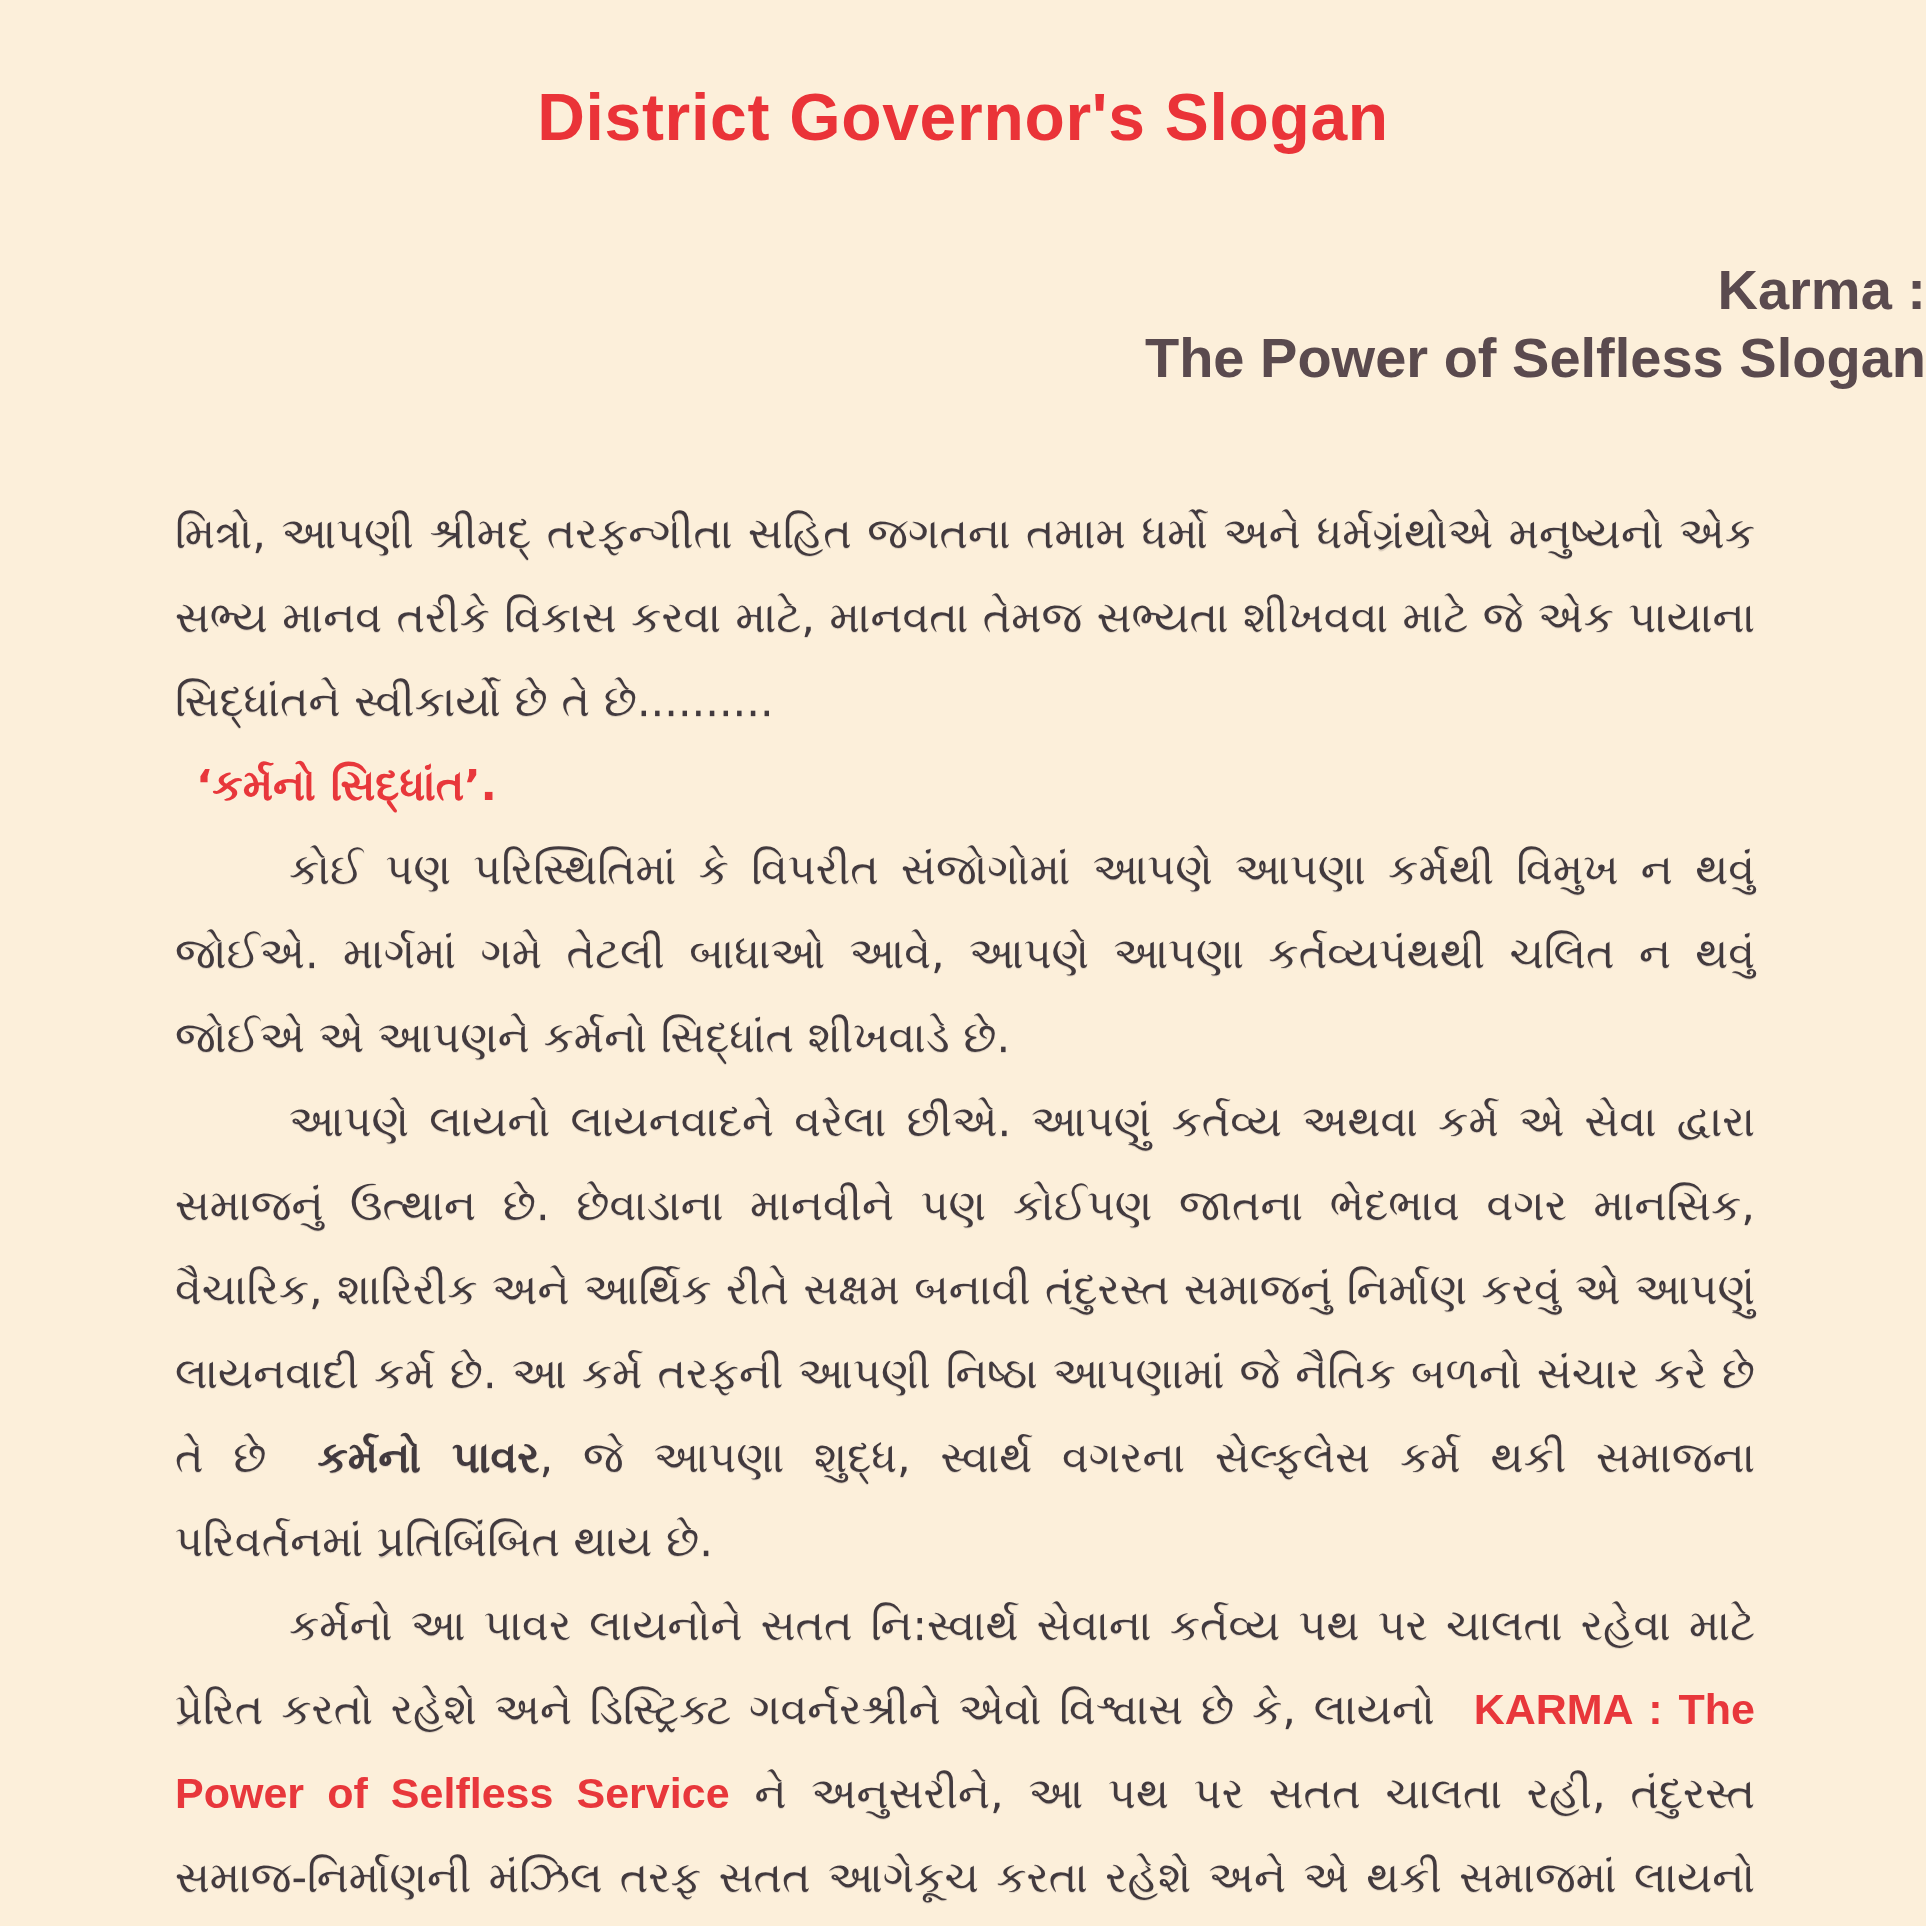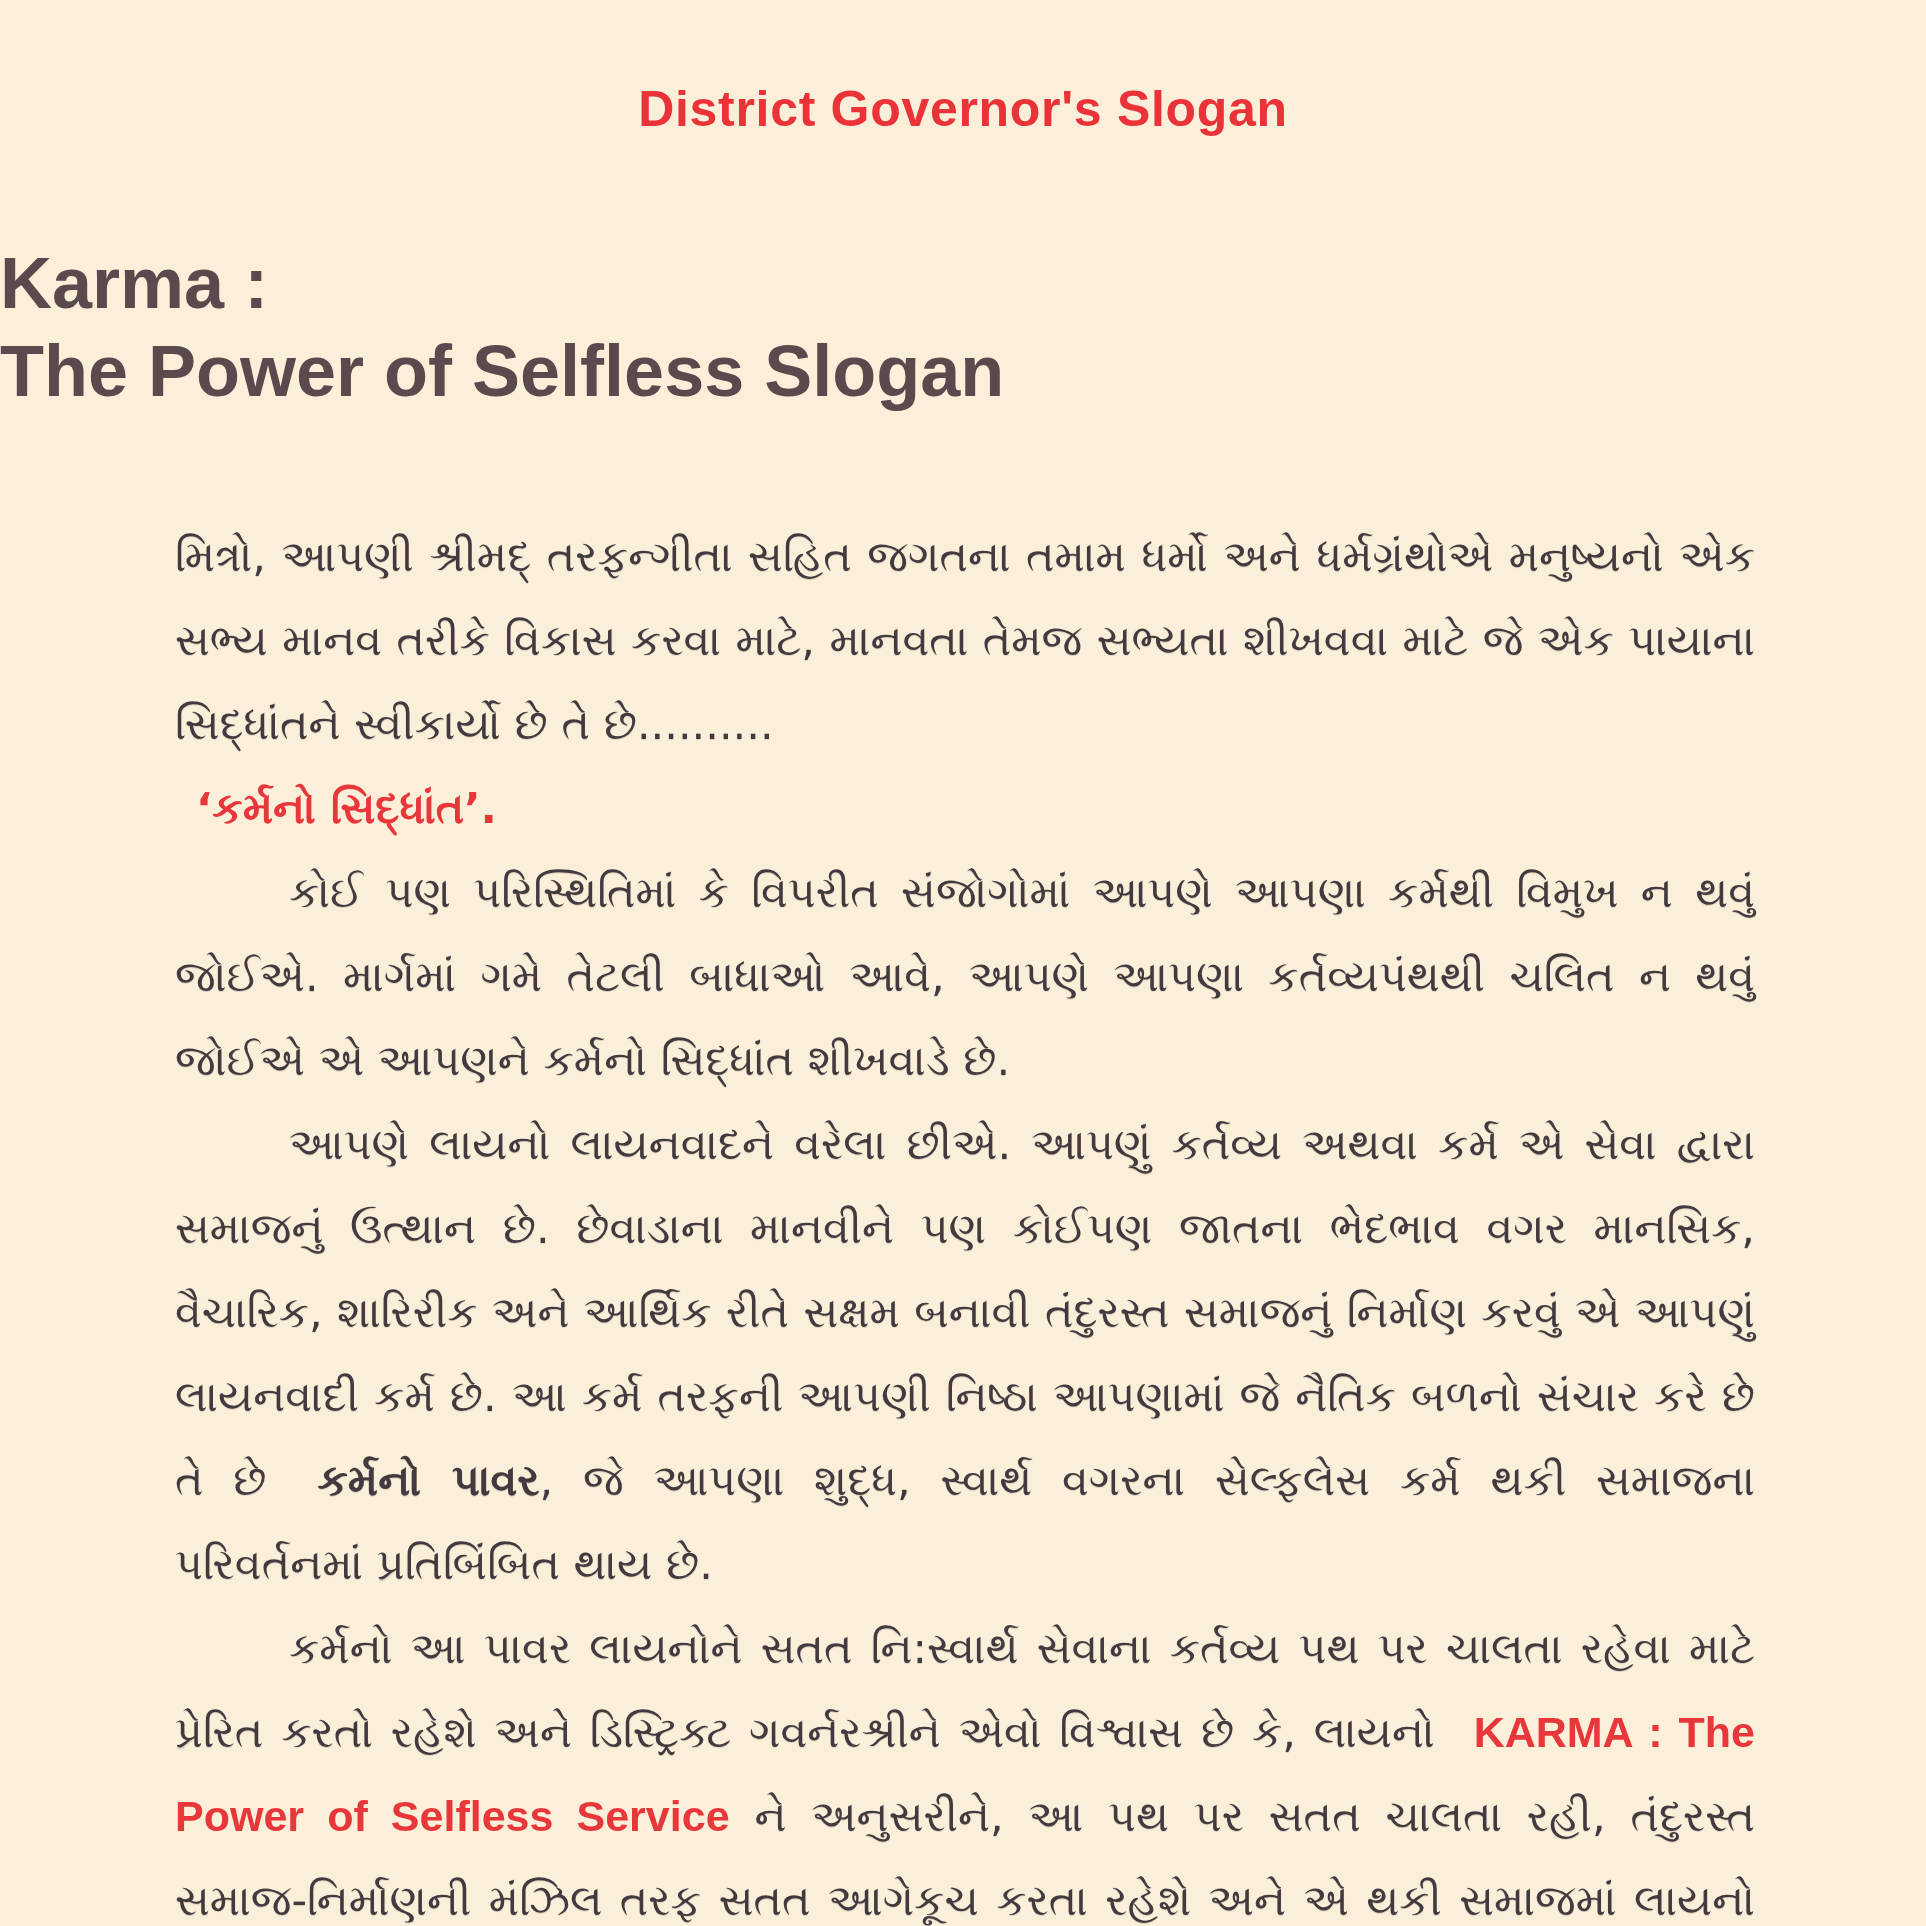--- a/index.html
+++ b/index.html
@@ -16,31 +16,31 @@
   .page {
     width: 1926px;
     height: 1926px;
     box-sizing: border-box;
   }
   .kicker {
     margin: 84px 0 0 0;
     text-align: center;
     font-family: "Liberation Sans", sans-serif;
     font-weight: bold;
-    font-size: 50px;
+    font-size: 66px;
     line-height: 1.0;
     color: #EA3338;
     letter-spacing: 0.7px;
   }
   .main-title {
     margin: 106px 0 0 0;
-    text-align: left;
+    text-align: right;
     font-family: "Liberation Sans", sans-serif;
     font-weight: bold;
-    font-size: 72px;
+    font-size: 56px;
     line-height: 1.22;
     color: #5A4A4E;
   }
   .body-text {
     margin: 98px 171px 0 175px;
     font-size: 43px;
     line-height: 84px;
     color: #423A3E;
     text-align: justify;
     text-shadow: 0 1.4px 0.7px rgba(66, 58, 62, 0.18);

